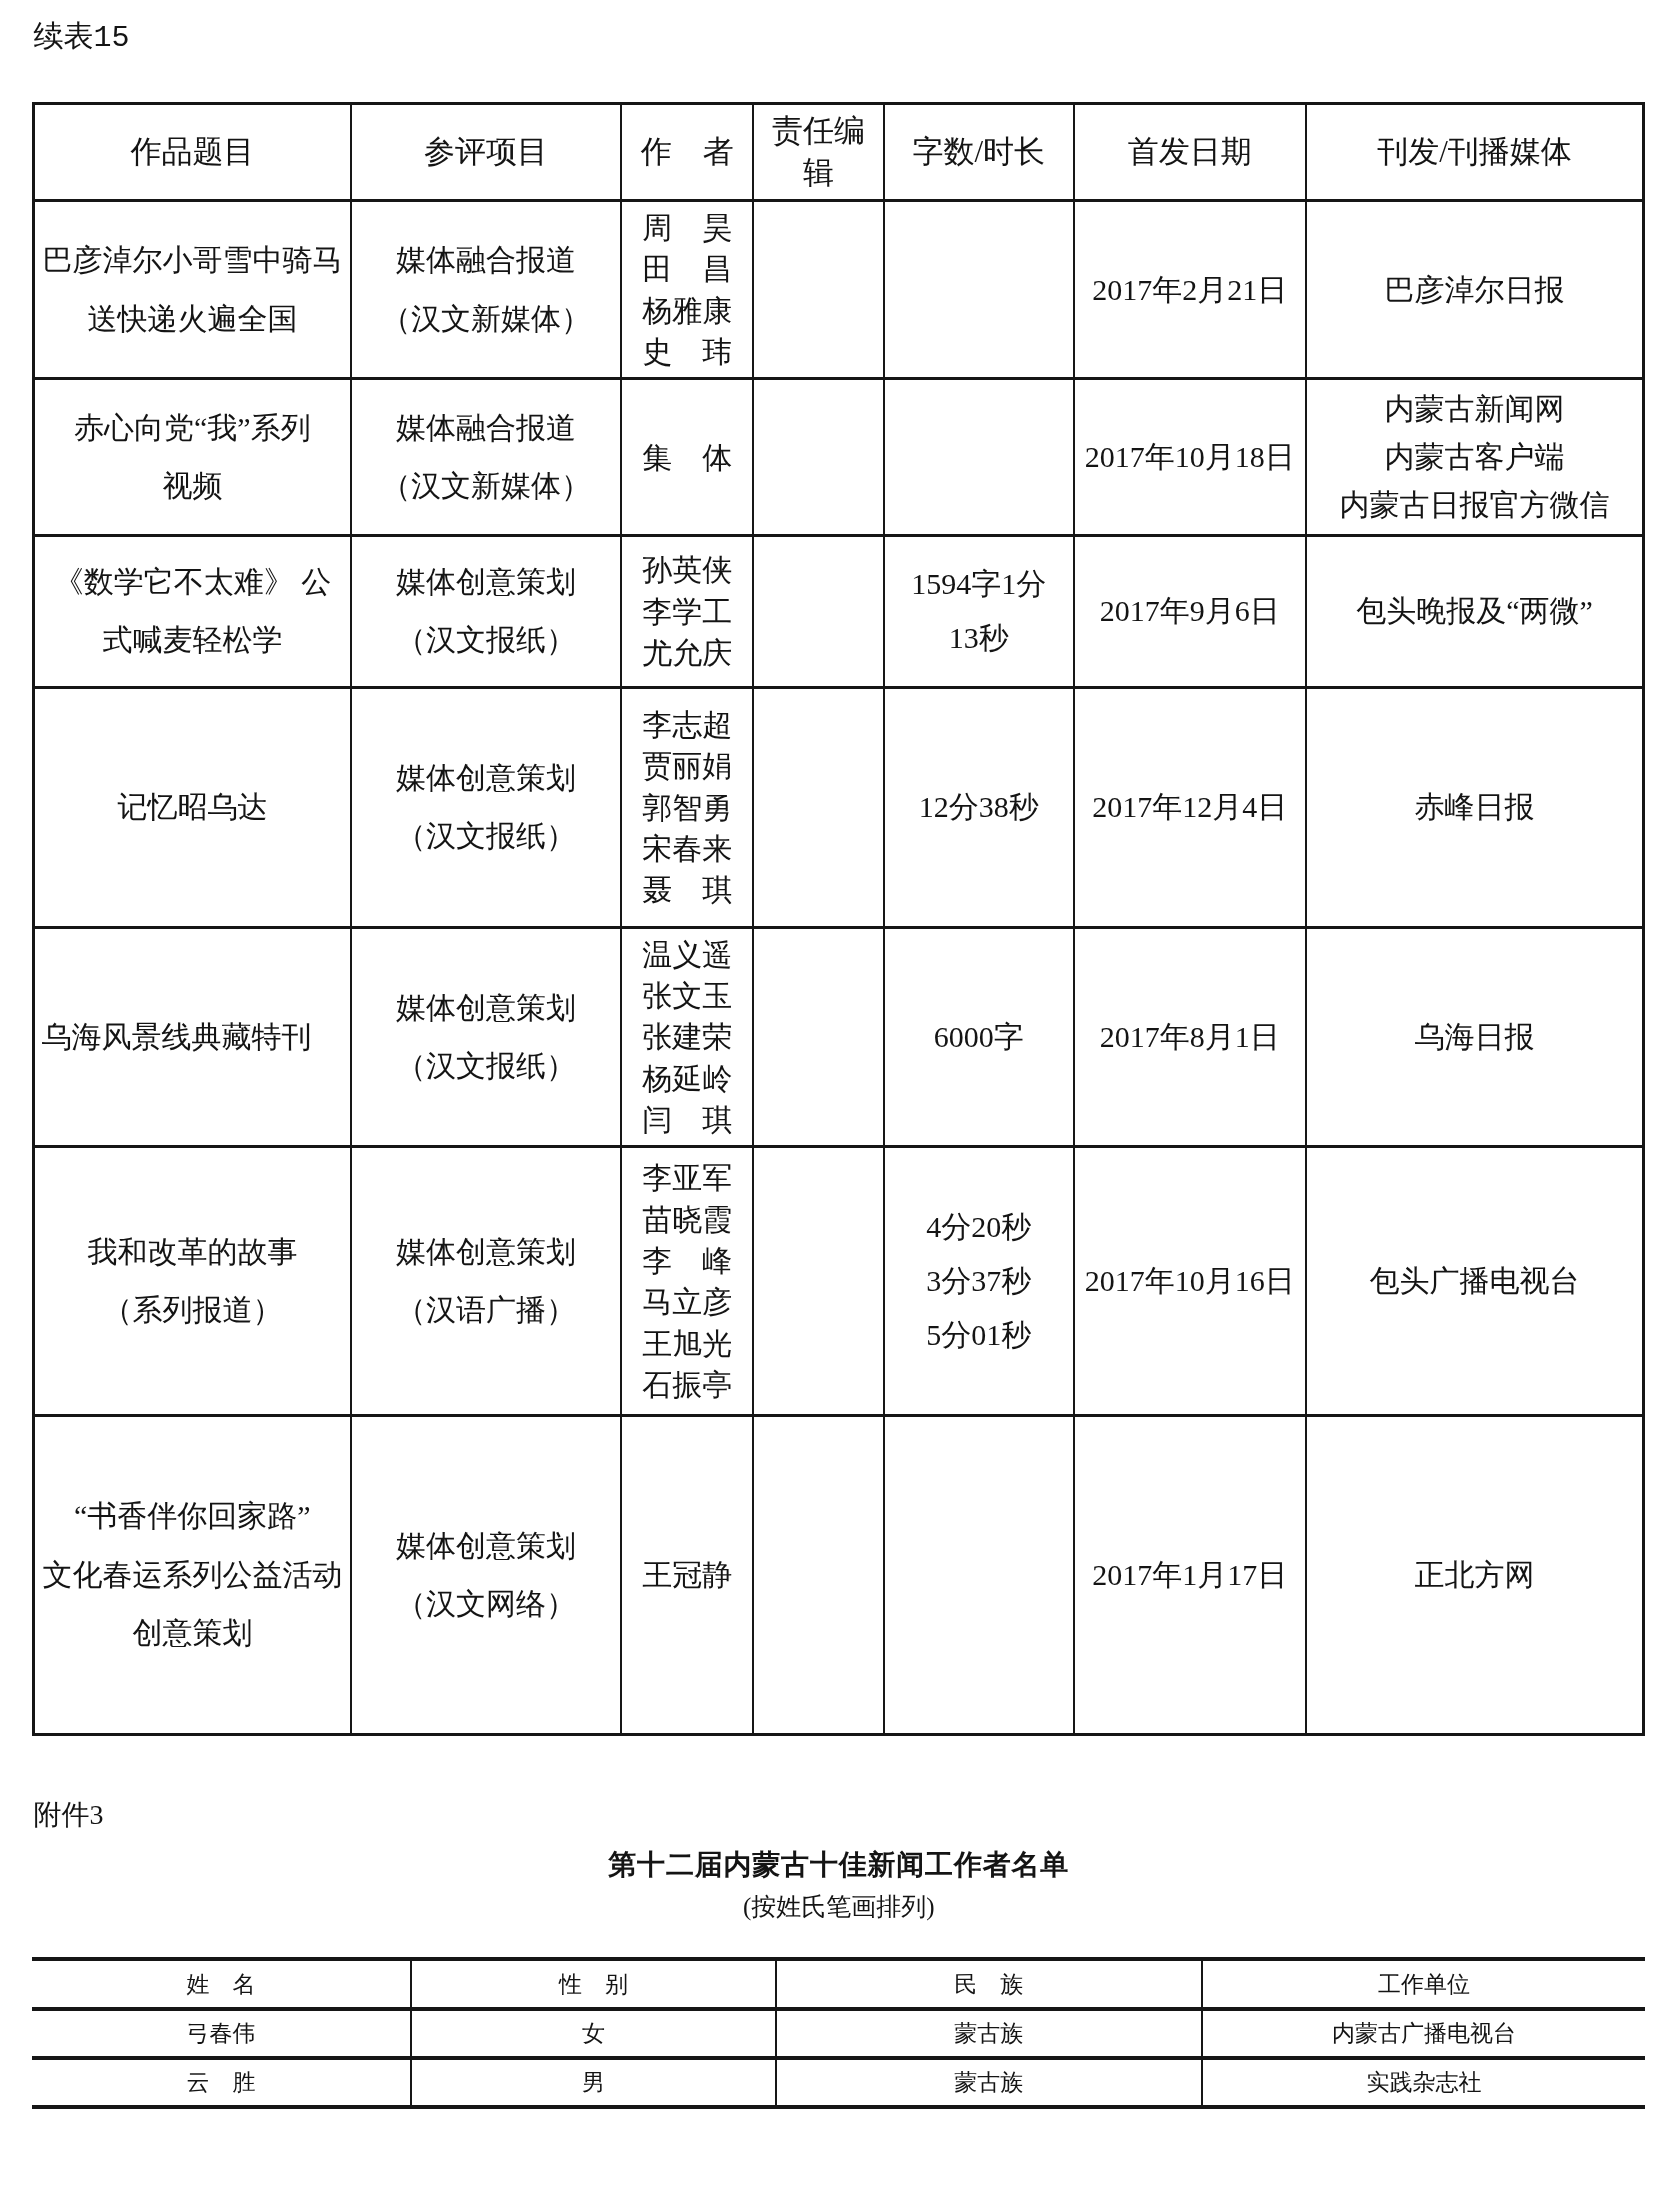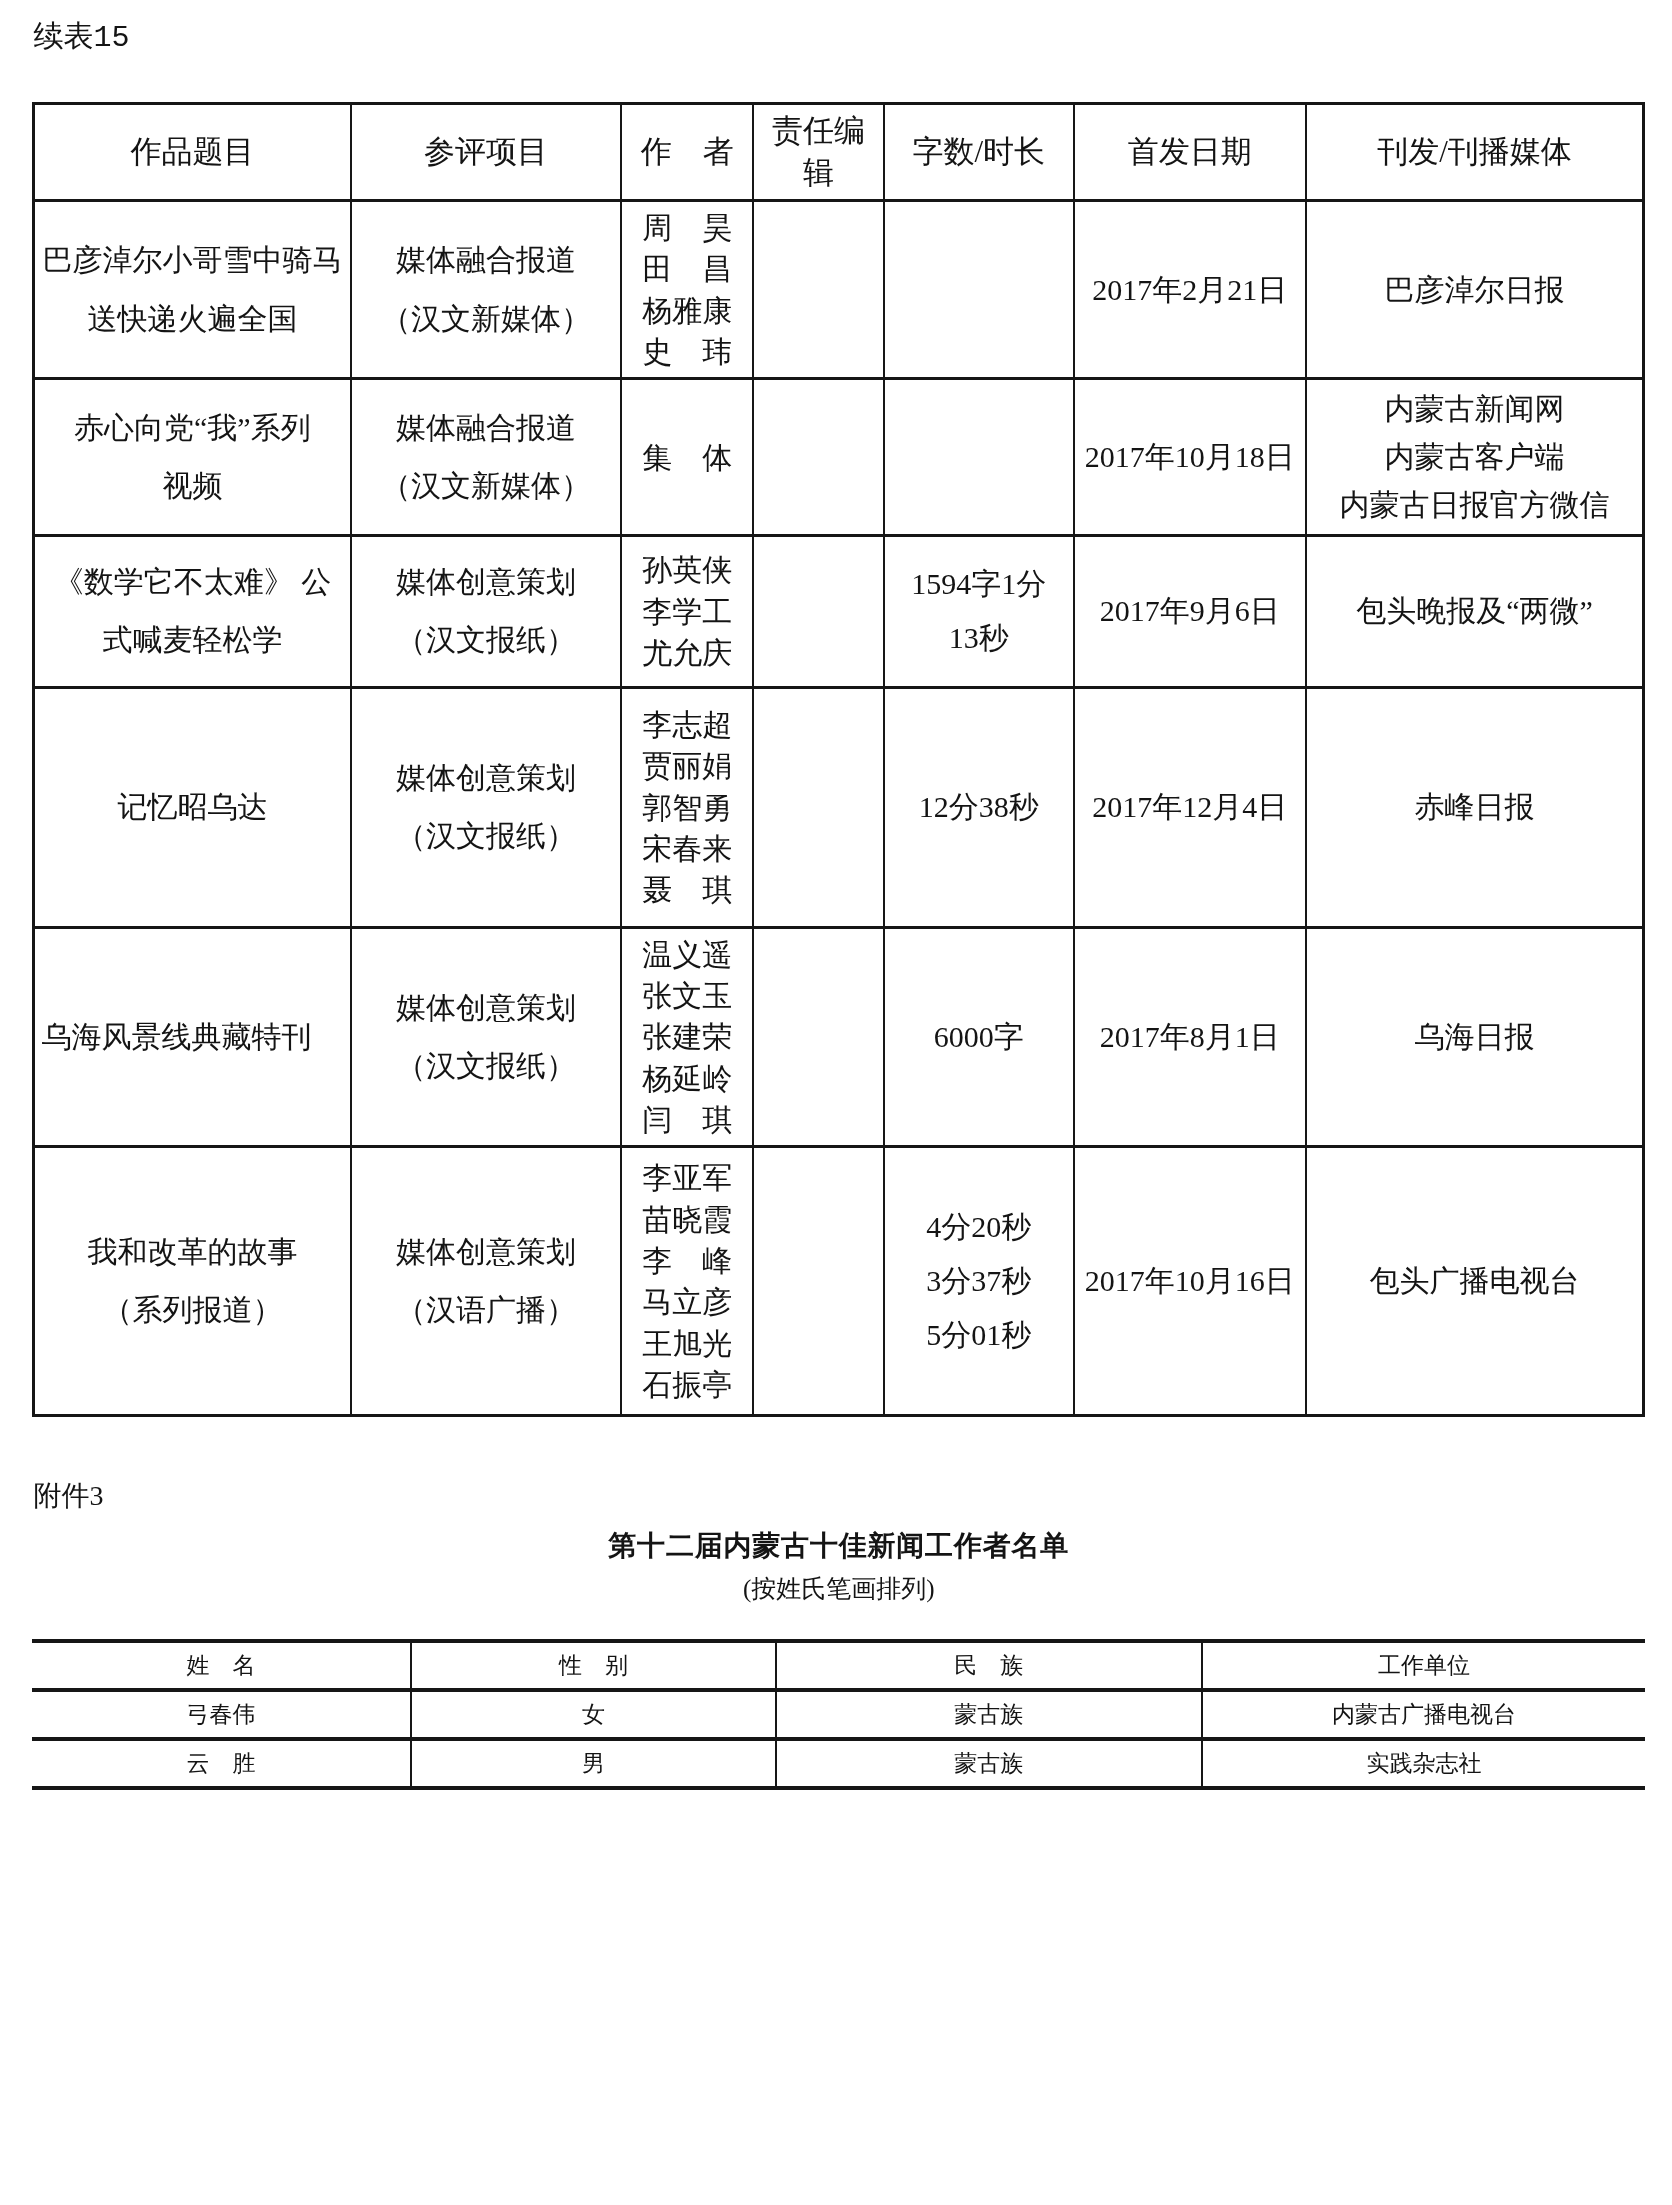--- a/index.html
+++ b/index.html
@@ -178,20 +178,32 @@
 马立彦
 王旭光
 石振亭</td>
         <td class="col-editor"></td>
         <td class="col-length">4分20秒
 3分37秒
 5分01秒</td>
         <td class="col-date">2017年10月16日</td>
         <td class="col-media">包头广播电视台</td>
       </tr>
+      <tr>
+        <td class="col-title">“书香伴你回家路”
+文化春运系列公益活动
+创意策划</td>
+        <td class="col-category">媒体创意策划
+（汉文网络）</td>
+        <td class="col-authors">王冠静</td>
+        <td class="col-editor"></td>
+        <td class="col-length"></td>
+        <td class="col-date">2017年1月17日</td>
+        <td class="col-media">正北方网</td>
+      </tr>
     </tbody>
 </table>
 
 <div class="attachment-label">附件3</div>
 
 <div class="doc-title">第十二届内蒙古十佳新闻工作者名单</div>
 
 <div class="doc-subtitle">(按姓氏笔画排列)</div>
 
 <table class="t2">

